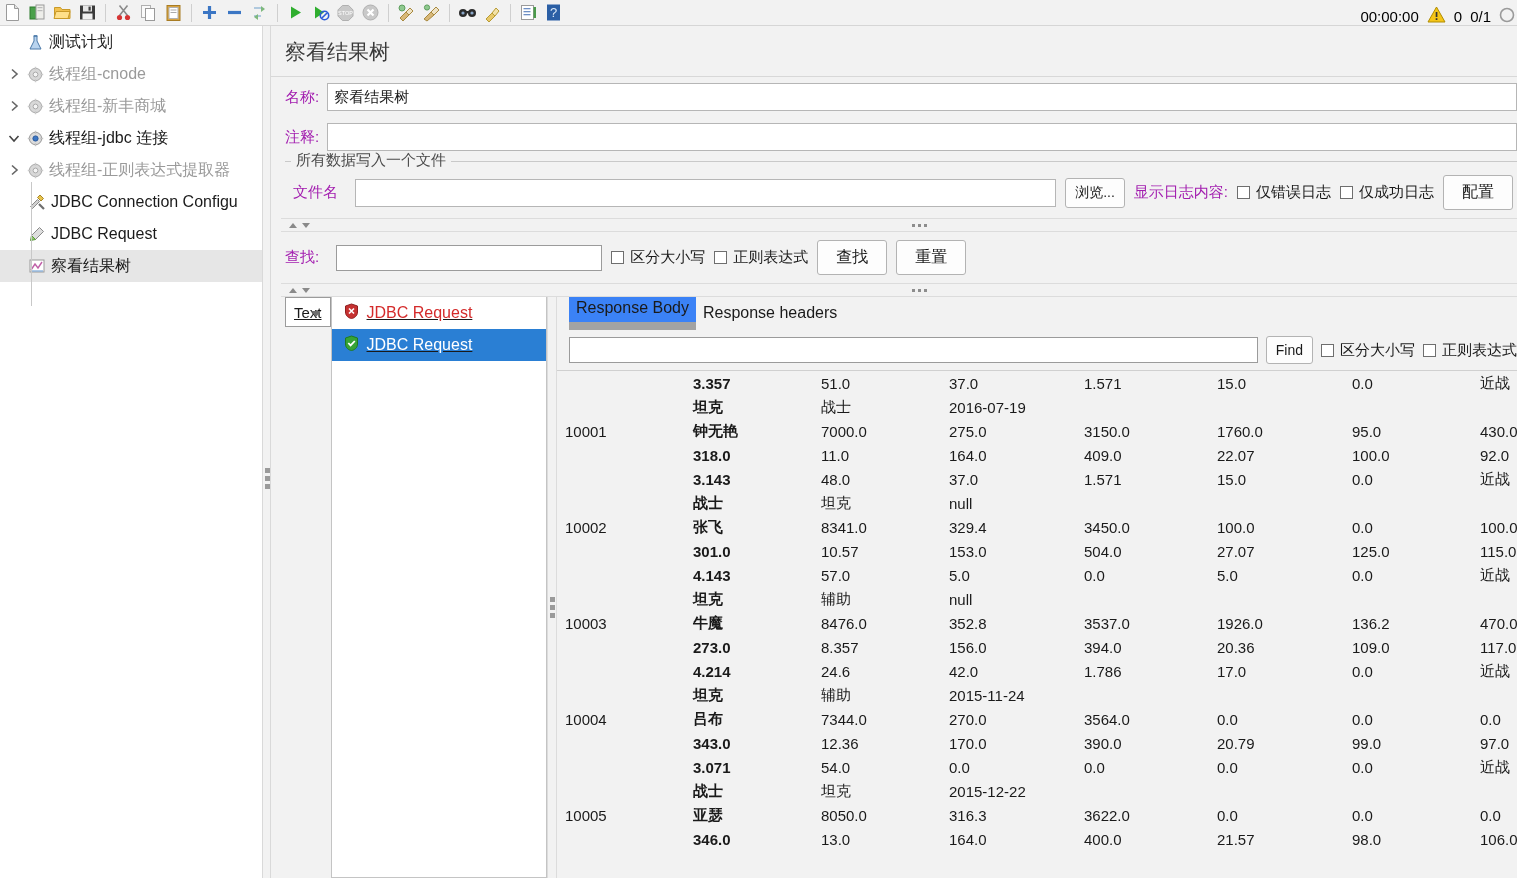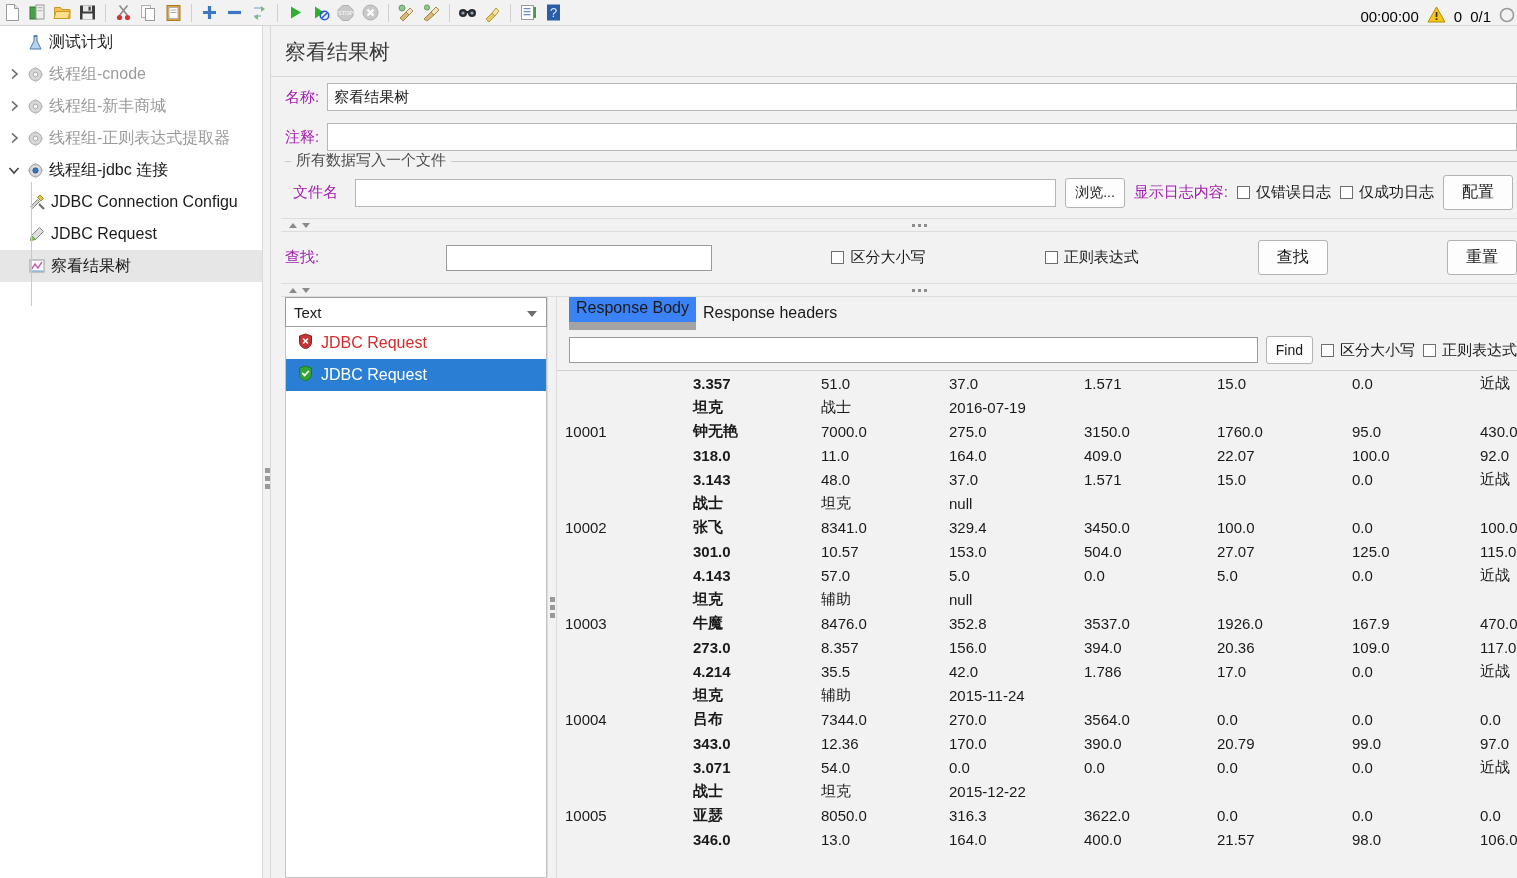--- a/index.html
+++ b/index.html
@@ -229,21 +229,20 @@
     right: 590px;
     display: flex; gap: 3px;
   }
   .dots i { width: 3px; height: 3px; background: #8d8d8d; display:block; }
 
   .searchrow {
     display: flex;
     align-items: center;
     padding: 8px 0 8px 14px;
     gap: 9px;
-    justify-content: space-between;
   }
   .search-input {
     width: 266px;
     height: 26px;
     background: #fff;
     border: 1px solid #9b9b9b;
     font-size: 15px;
     padding: 2px 5px;
     font-family: "Liberation Sans", sans-serif;
   }
@@ -253,22 +252,23 @@
   #result-area {
     flex: 1;
     display: flex;
     min-height: 0;
     padding-left: 14px;
   }
   #result-left {
     width: 262px;
     flex: none;
     display: flex;
-    flex-direction: column;
+    flex-direction: row;
     min-width: 0;
+    text-decoration: underline;
   }
   .combo {
     height: 30px;
     background: #fff;
     border: 1px solid #9b9b9b;
     display: flex; align-items: center;
     padding: 0 8px;
     font-size: 15px;
     position: relative;
     cursor: default;
@@ -639,58 +639,58 @@
               <rect x="0.8" y="7.7" width="3" height="1.6"></rect>
               <rect x="13.2" y="7.7" width="3" height="1.6"></rect>
             </g>
           </svg>
       </span>
       <span class="node-label">线程组-新丰商城</span>
     </div>
 
     <div class="tree-node">
       <span class="tw">
+        <svg width="12" height="9" viewBox="0 0 12 9">
+            <path d="M1.5 2l4.5 5 4.5-5" fill="none" stroke="#444" stroke-width="1.6"></path>
+          </svg>
+      </span>
+      <span class="node-icon">
+        <svg width="17" height="17" viewBox="0 0 17 17">
+            <circle cx="8.5" cy="8.5" r="6.2" fill="#dcdcdc" stroke="#9a9a9a"></circle>
+            <circle cx="8.5" cy="8.5" r="2.6" fill="#3b76c4" stroke="#2a5a9c"></circle>
+            <g fill="#c2c2c2">
+              <rect x="7.7" y="0.8" width="1.6" height="3"></rect>
+              <rect x="7.7" y="13.2" width="1.6" height="3"></rect>
+              <rect x="0.8" y="7.7" width="3" height="1.6"></rect>
+              <rect x="13.2" y="7.7" width="3" height="1.6"></rect>
+            </g>
+          </svg>
+      </span>
+      <span class="node-label dark">线程组-jdbc 连接</span>
+    </div>
+
+    <div class="tree-node">
+      <span class="tw">
         <svg width="9" height="12" viewBox="0 0 9 12">
             <path d="M2 1.5l5 4.5-5 4.5" fill="none" stroke="#666" stroke-width="1.6"></path>
           </svg>
       </span>
       <span class="node-icon">
         <svg width="17" height="17" viewBox="0 0 17 17">
             <circle cx="8.5" cy="8.5" r="6.2" fill="#d8d8d8" stroke="#aaa"></circle>
             <circle cx="8.5" cy="8.5" r="2.4" fill="#f4f4f4" stroke="#aaa"></circle>
             <g fill="#c9c9c9">
               <rect x="7.7" y="0.8" width="1.6" height="3"></rect>
               <rect x="7.7" y="13.2" width="1.6" height="3"></rect>
               <rect x="0.8" y="7.7" width="3" height="1.6"></rect>
               <rect x="13.2" y="7.7" width="3" height="1.6"></rect>
             </g>
           </svg>
       </span>
       <span class="node-label">线程组-正则表达式提取器</span>
-    </div>
-
-    <div class="tree-node">
-      <span class="tw">
-        <svg width="12" height="9" viewBox="0 0 12 9">
-            <path d="M1.5 2l4.5 5 4.5-5" fill="none" stroke="#444" stroke-width="1.6"></path>
-          </svg>
-      </span>
-      <span class="node-icon">
-        <svg width="17" height="17" viewBox="0 0 17 17">
-            <circle cx="8.5" cy="8.5" r="6.2" fill="#dcdcdc" stroke="#9a9a9a"></circle>
-            <circle cx="8.5" cy="8.5" r="2.6" fill="#3b76c4" stroke="#2a5a9c"></circle>
-            <g fill="#c2c2c2">
-              <rect x="7.7" y="0.8" width="1.6" height="3"></rect>
-              <rect x="7.7" y="13.2" width="1.6" height="3"></rect>
-              <rect x="0.8" y="7.7" width="3" height="1.6"></rect>
-              <rect x="13.2" y="7.7" width="3" height="1.6"></rect>
-            </g>
-          </svg>
-      </span>
-      <span class="node-label dark">线程组-jdbc 连接</span>
     </div>
 
     <div class="tree-node indent1">
       <span class="node-icon">
         <svg width="18" height="18" viewBox="0 0 18 18">
             <path d="M2.5 13.5l7-7 2 2-7 7z" fill="#d0d0d0" stroke="#8a8a8a"></path>
             <path d="M12 2l3.5 3.5-2.5 2.5-3.5-3.5z" fill="#e8c44c" stroke="#a8862a"></path>
             <path d="M11 11l5 5" stroke="#6e6e6e" stroke-width="2.2"></path>
           </svg>
       </span>
@@ -955,37 +955,37 @@
                   <td class="c6"></td>
                   <td class="c7"></td>
                 </tr>
                 <tr>
                   <td class="c0">10003</td>
                   <td class="c1">牛魔</td>
                   <td class="c2">8476.0</td>
                   <td class="c3">352.8</td>
                   <td class="c4">3537.0</td>
                   <td class="c5">1926.0</td>
-                  <td class="c6">167.9</td>
+                  <td class="c6">136.2</td>
                   <td class="c7">470.0</td>
                 </tr>
                 <tr>
                   <td class="c0"></td>
                   <td class="c1">273.0</td>
                   <td class="c2">8.357</td>
                   <td class="c3">156.0</td>
                   <td class="c4">394.0</td>
                   <td class="c5">20.36</td>
                   <td class="c6">109.0</td>
                   <td class="c7">117.0</td>
                 </tr>
                 <tr>
                   <td class="c0"></td>
                   <td class="c1">4.214</td>
-                  <td class="c2">35.5</td>
+                  <td class="c2">24.6</td>
                   <td class="c3">42.0</td>
                   <td class="c4">1.786</td>
                   <td class="c5">17.0</td>
                   <td class="c6">0.0</td>
                   <td class="c7">近战</td>
                 </tr>
                 <tr>
                   <td class="c0"></td>
                   <td class="c1">坦克</td>
                   <td class="c2">辅助</td>

